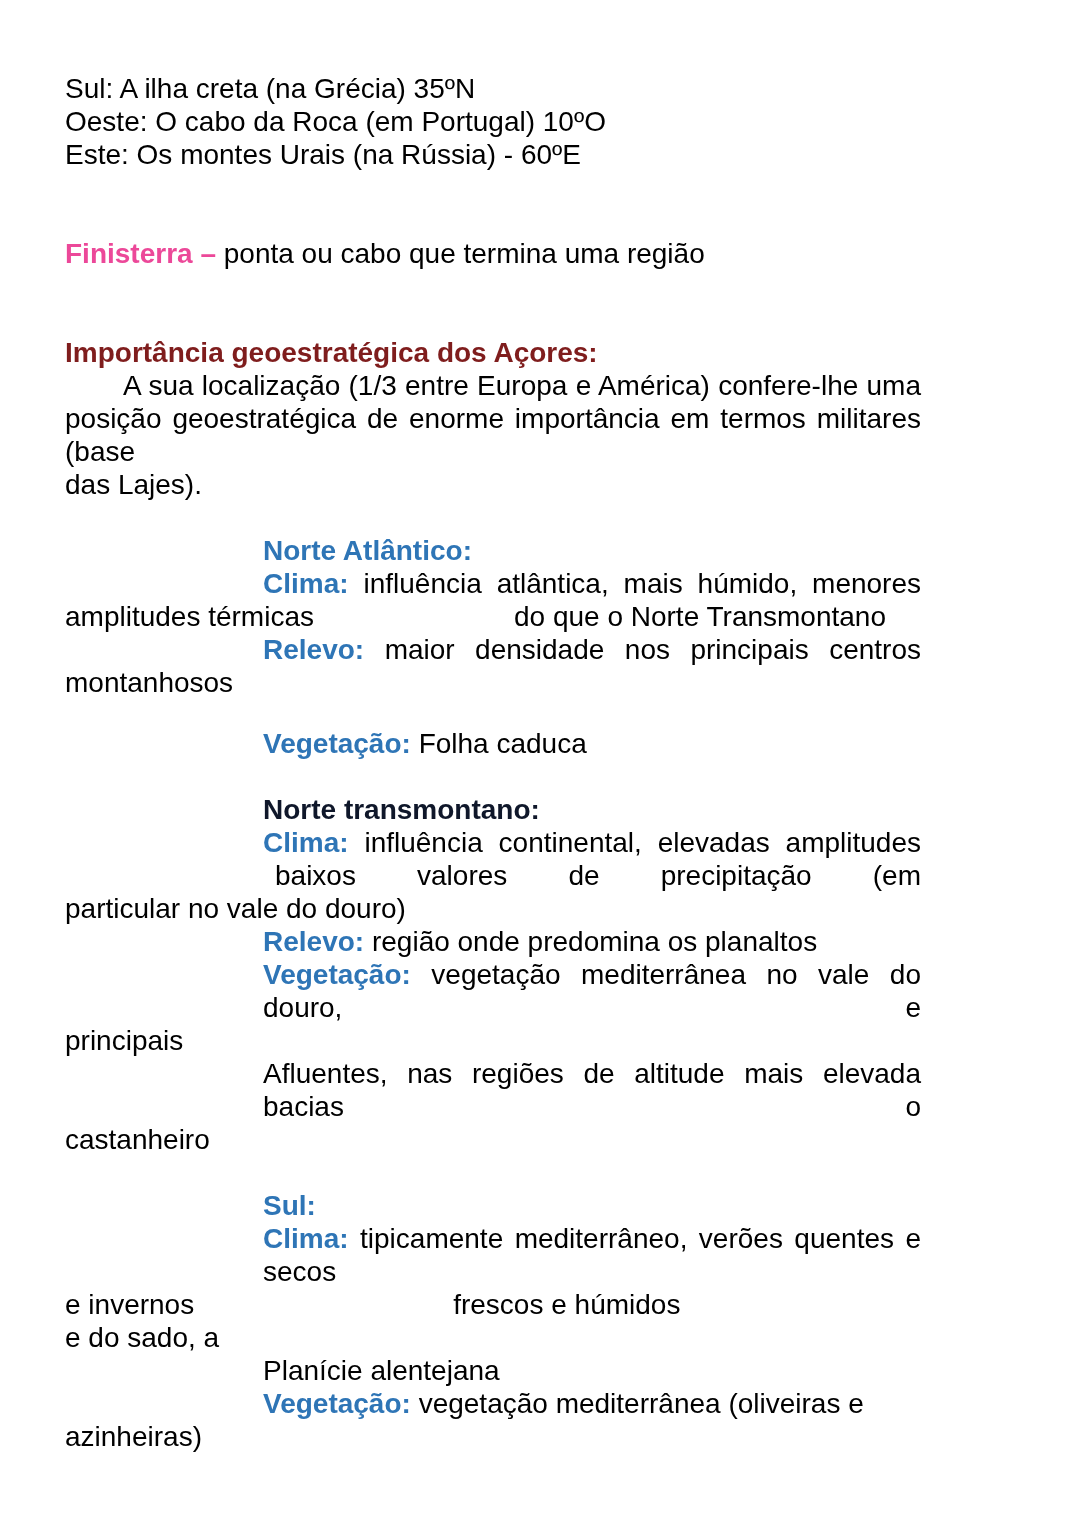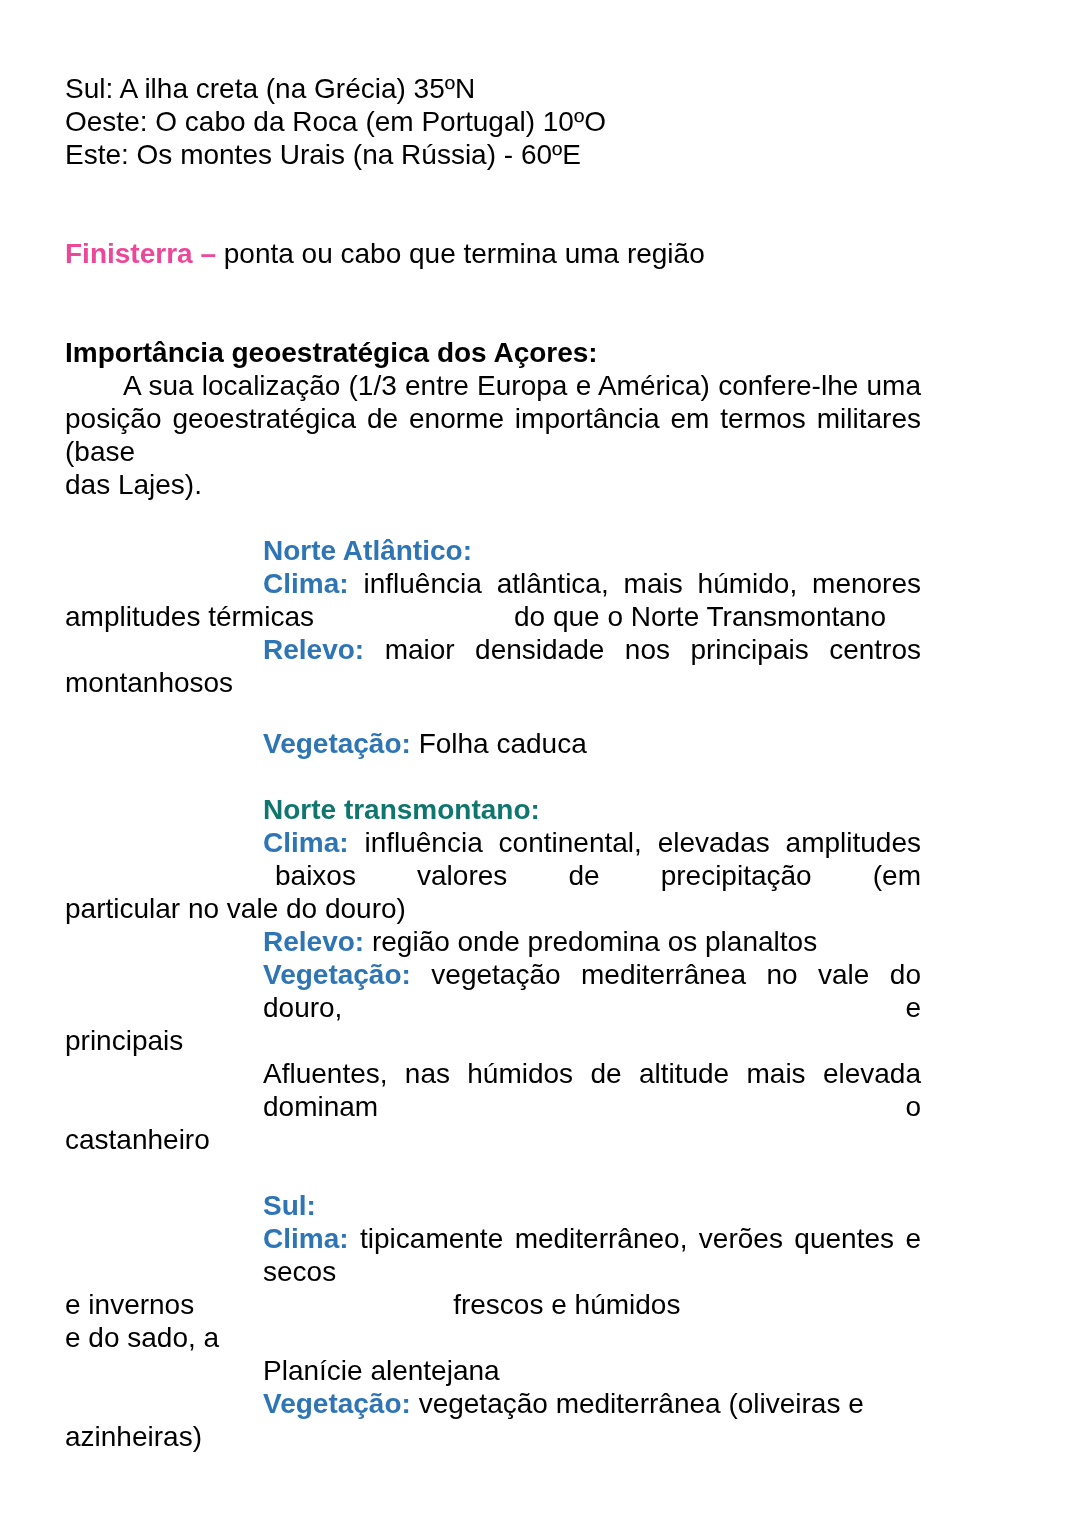--- a/index.html
+++ b/index.html
@@ -56,47 +56,47 @@
 
 <div class="page" id="doc-page" style="background: rgb(255, 255, 255); color: rgb(0, 0, 0);">
     <div class="line"><span class="tx">Sul: A ilha creta (na Grécia) 35ºN</span></div>
     <div class="line"><span class="tx">Oeste: O cabo da Roca (em Portugal) 10ºO</span></div>
     <div class="line"><span class="tx">Este: Os montes Urais (na Rússia) - 60ºE</span></div>
     <div class="line"></div>
     <div class="line"></div>
     <div class="line"><span class="bl" style="color: #ec4899;">Finisterra –</span><span class="tx"> ponta ou cabo que termina uma região</span></div>
     <div class="line"></div>
     <div class="line"></div>
-    <div class="line"><span class="bl" style="color: #000000;">Importância geoestratégica dos Açores:</span></div>
+    <div class="line"><span class="bl" style="color: #7f1d1d;">Importância geoestratégica dos Açores:</span></div>
     <div class="line jl" style="padding-left: 58px;"><span class="tx">A sua localização (1/3 entre Europa e América) confere-lhe uma</span></div>
     <div class="line jl"><span class="tx">posição geoestratégica de enorme importância em termos militares (base</span></div>
     <div class="line"><span class="tx">das Lajes).</span></div>
     <div class="line"></div>
     <div class="line" style="padding-left: 198px;"><span class="bl" style="color: rgb(46, 117, 182);">Norte Atlântico:</span></div>
     <div class="line jl" style="padding-left: 198px;"><span class="bl" style="color: rgb(46, 117, 182);">Clima:</span><span class="tx"> influência atlântica, mais húmido, menores</span></div>
     <div class="line fx">
       <span class="tx">amplitudes térmicas</span>
       <span class="gap" style="width: 200px;"></span>
       <span class="tx">do que o Norte Transmontano</span>
     </div>
     <div class="line jl" style="padding-left: 198px;"><span class="bl" style="color: rgb(46, 117, 182);">Relevo:</span><span class="tx"> maior densidade nos principais centros</span></div>
     <div class="line"><span class="tx">montanhosos</span></div>
     <div class="line" style="padding-left: 198px; margin-top: 28px;"><span class="bl" style="color: rgb(46, 117, 182);">Vegetação:</span><span class="tx"> Folha caduca</span></div>
     <div class="line"></div>
-    <div class="line" style="padding-left: 198px;"><span class="bl" style="color: #0f766e;">Norte transmontano:</span></div>
+    <div class="line" style="padding-left: 198px;"><span class="bl" style="color: #0f172a;">Norte transmontano:</span></div>
     <div class="line jl" style="padding-left: 198px;"><span class="bl" style="color: rgb(46, 117, 182);">Clima:</span><span class="tx"> influência continental, elevadas amplitudes</span></div>
     <div class="line fx">
       <span class="gap" style="width: 210px;"></span>
       <span class="tx st">baixos valores de precipitação (em</span>
     </div>
     <div class="line"><span class="tx">particular no vale do douro)</span></div>
     <div class="line" style="padding-left: 198px;"><span class="bl" style="color: rgb(46, 117, 182);">Relevo:</span><span class="tx"> região onde predomina os planaltos</span></div>
     <div class="line jl" style="padding-left: 198px;"><span class="bl" style="color: rgb(46, 117, 182);">Vegetação:</span><span class="tx"> vegetação mediterrânea no vale do douro, e</span></div>
     <div class="line"><span class="tx">principais</span></div>
-    <div class="line jl" style="padding-left: 198px;"><span class="tx">Afluentes, nas húmidos de altitude mais elevada dominam o</span></div>
+    <div class="line jl" style="padding-left: 198px;"><span class="tx">Afluentes, nas regiões de altitude mais elevada bacias o</span></div>
     <div class="line"><span class="tx">castanheiro</span></div>
     <div class="line"></div>
     <div class="line" style="padding-left: 198px;"><span class="bl" style="color: rgb(46, 117, 182);">Sul:</span></div>
     <div class="line jl" style="padding-left: 198px;"><span class="bl" style="color: rgb(46, 117, 182);">Clima:</span><span class="tx"> tipicamente mediterrâneo, verões quentes e secos</span></div>
     <div class="line fx">
       <span class="tx">e invernos</span>
       <span class="gap" style="width: 259px;"></span>
       <span class="tx">frescos e húmidos</span>
     </div>
     <div class="line"><span class="tx">e do sado, a</span></div>

